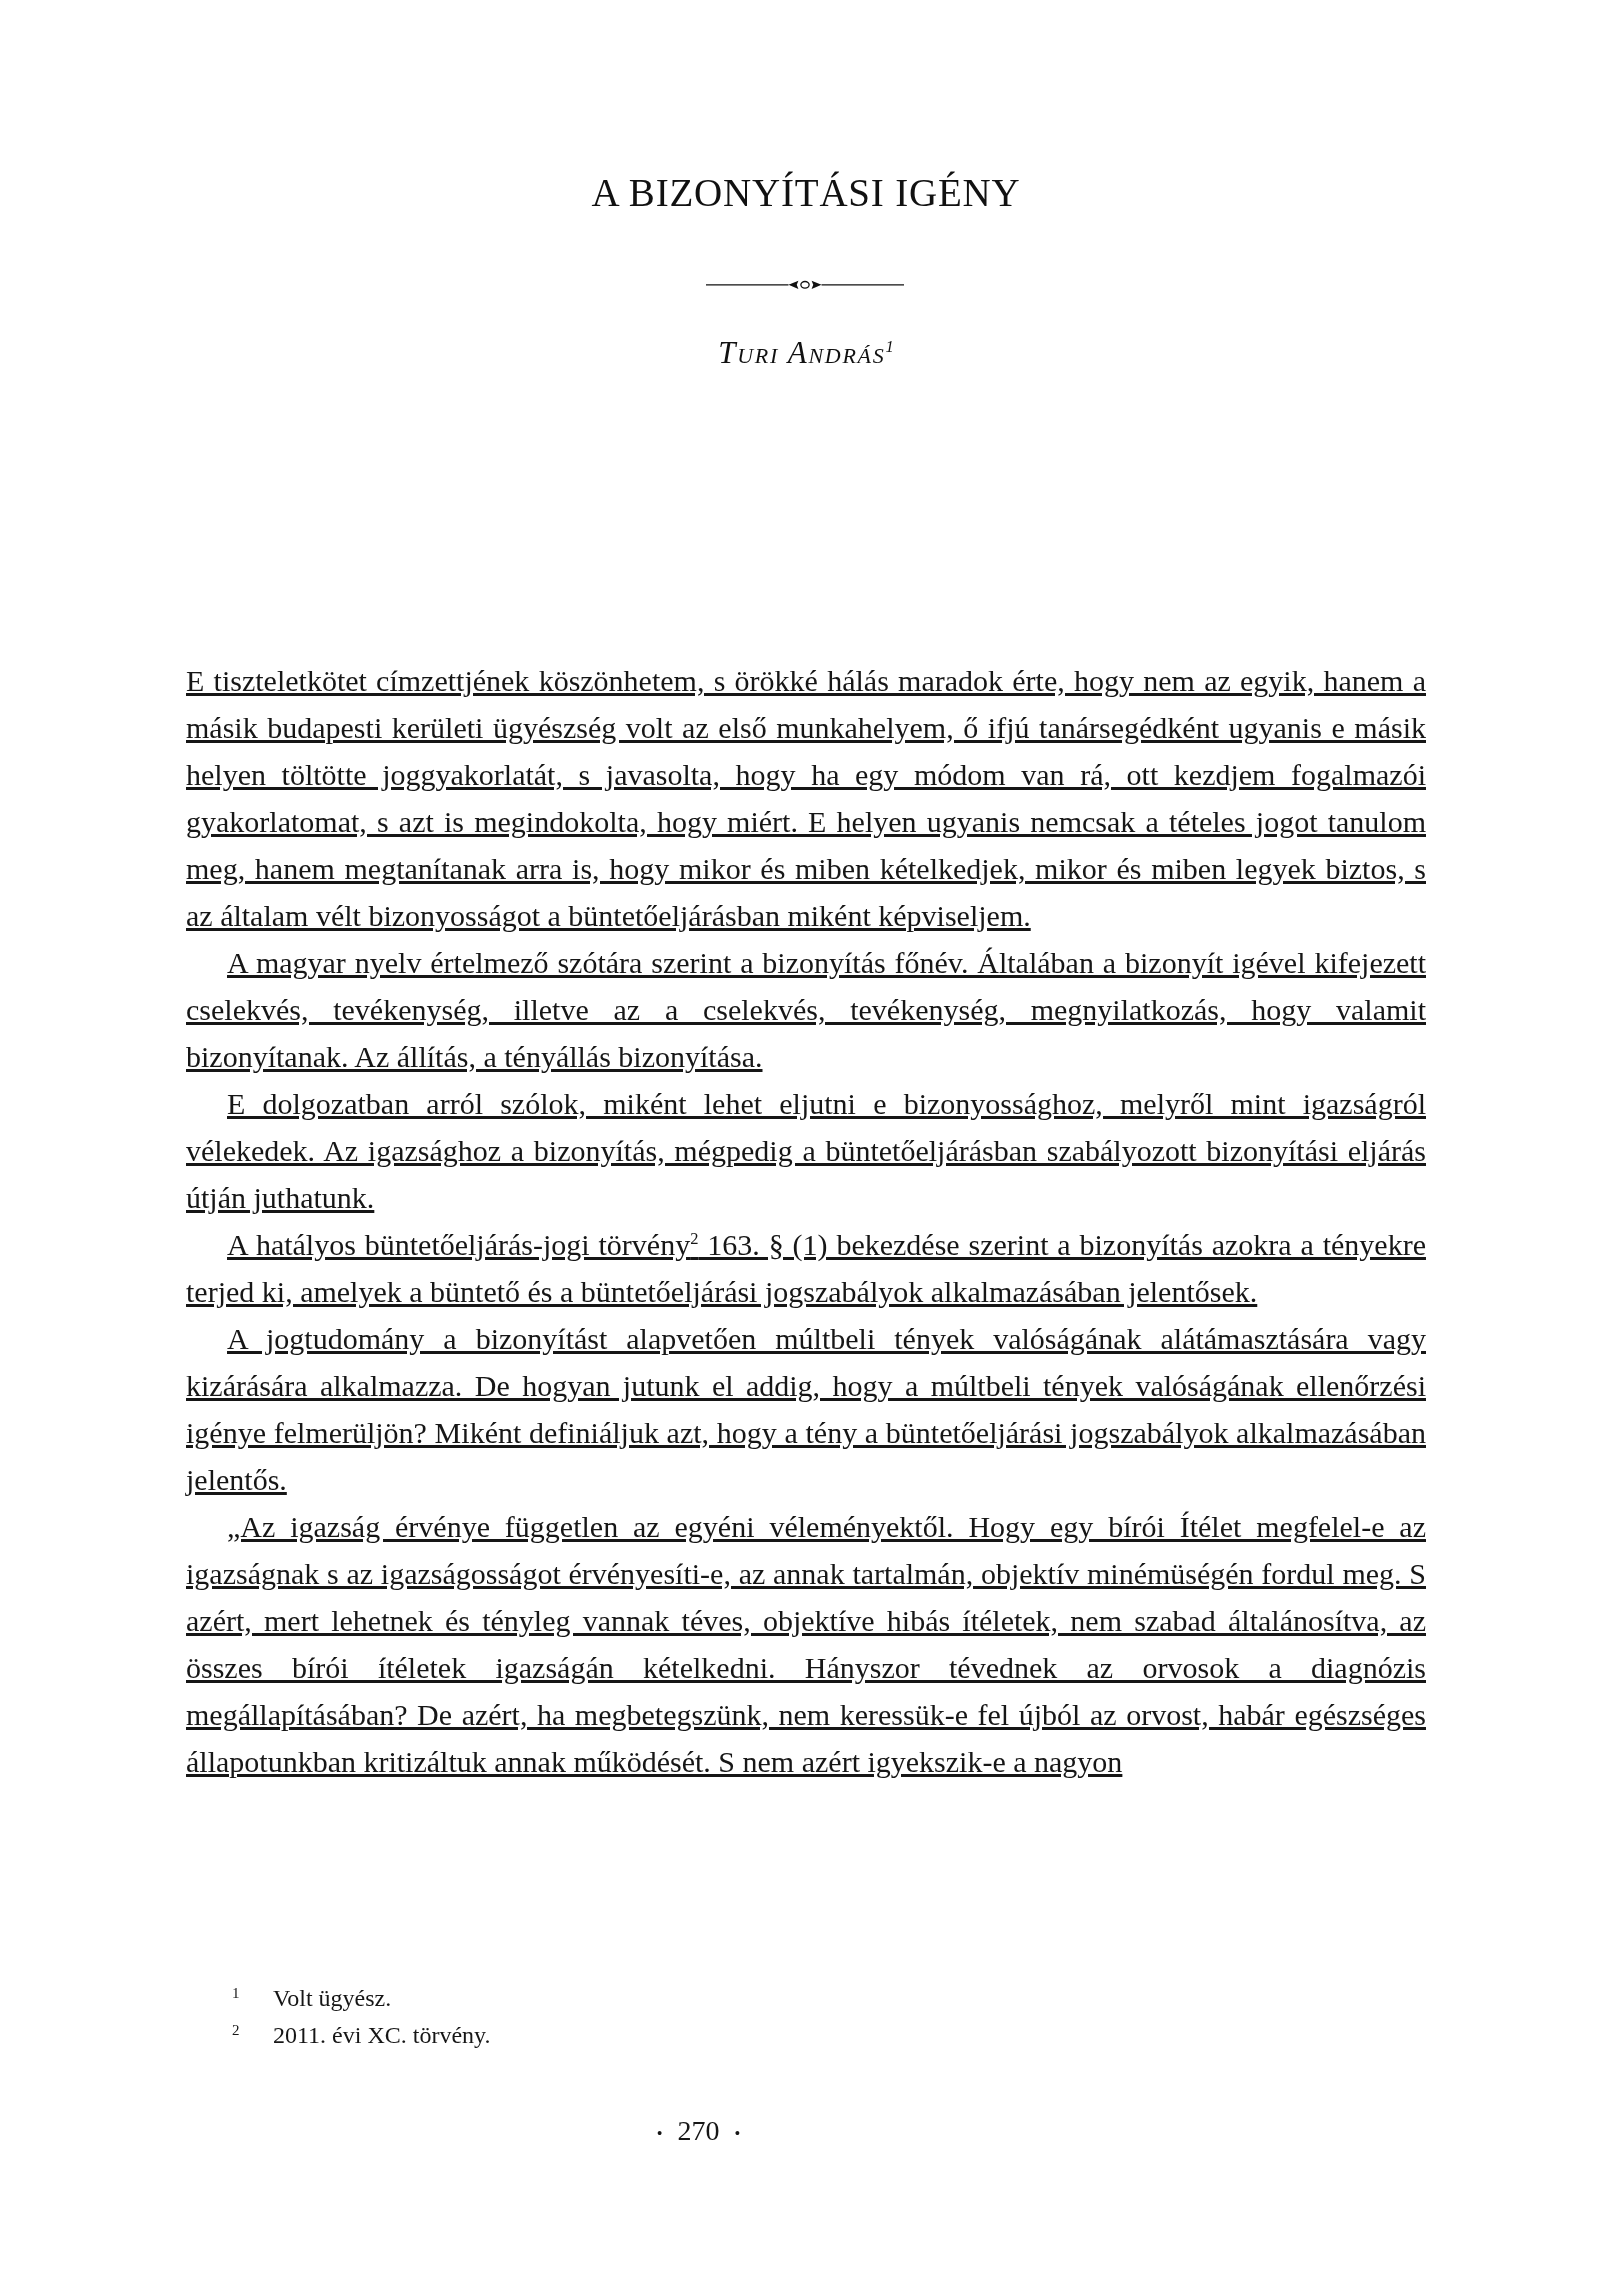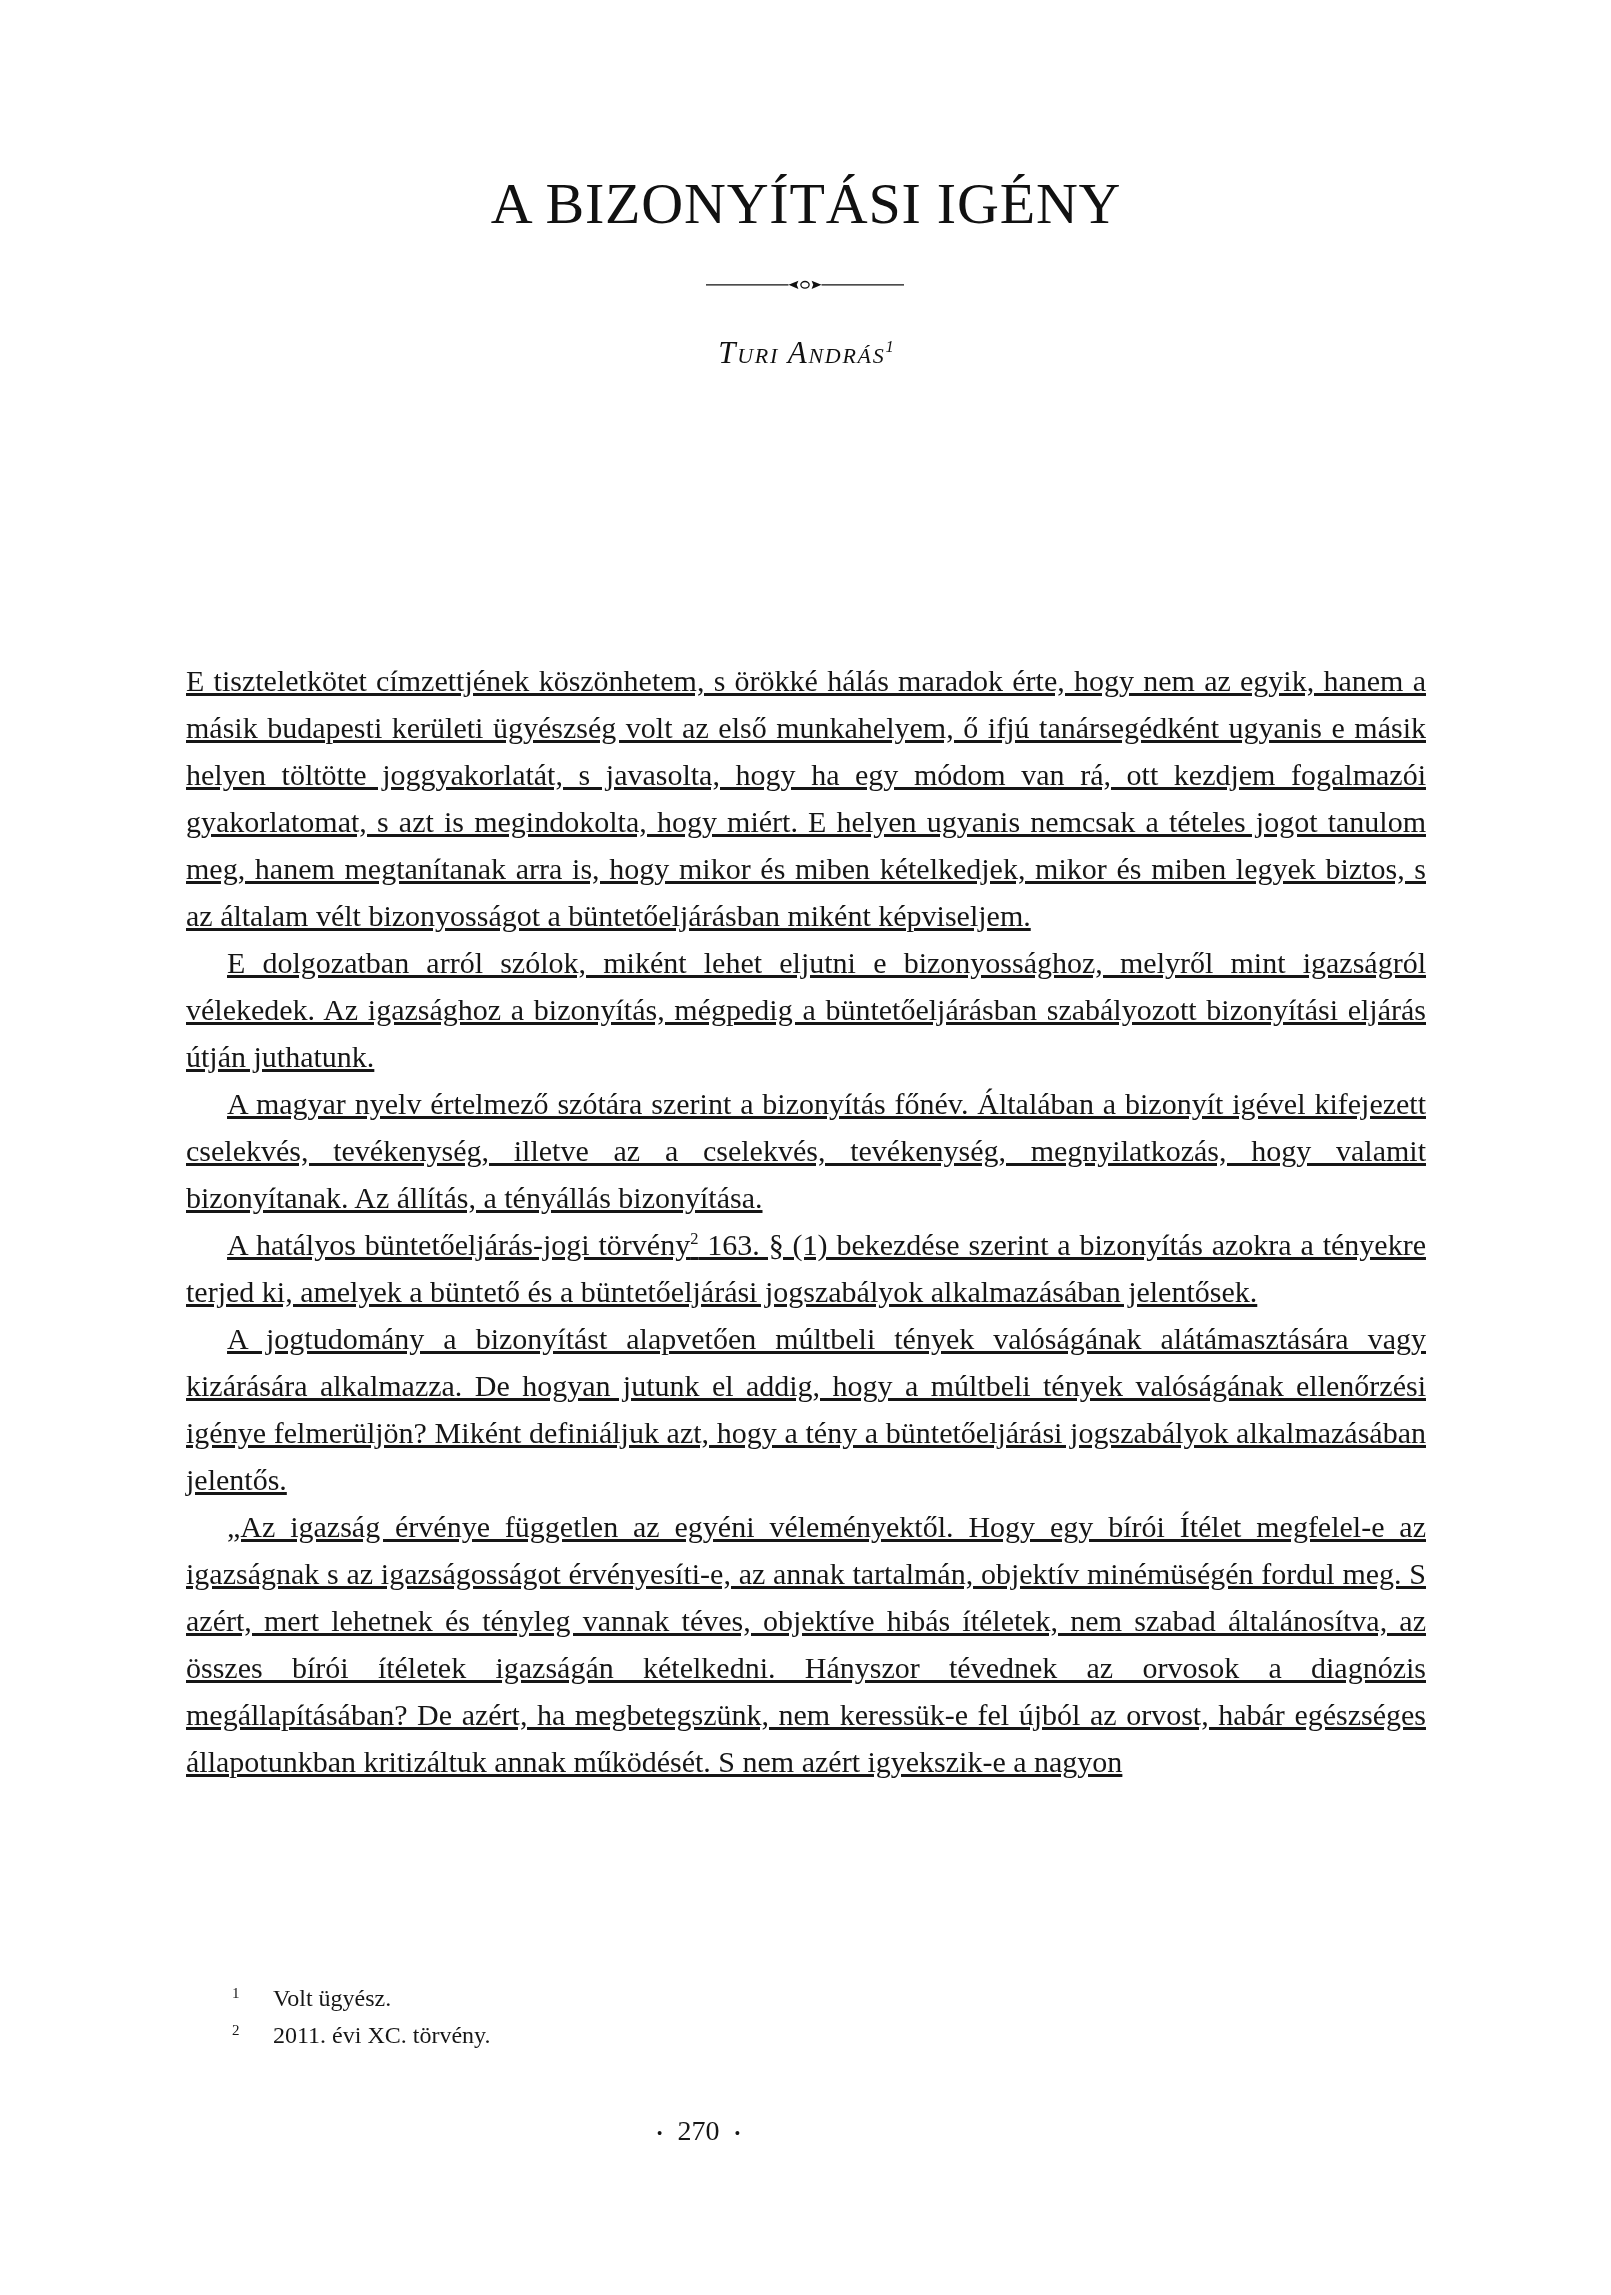--- a/index.html
+++ b/index.html
@@ -1,19 +1,19 @@
 <!DOCTYPE html>
 <html style="font-size:13.2px"><head>
 <meta charset="utf-8">
 <style>
   html, body { margin:0; padding:0; background:#ffffff; }
   body { width:1612px; height:2295px; position:relative; overflow:hidden; color:#1a1a1a;
          font-family:"DejaVu Serif", "Liberation Serif", serif; }
   .title { position:absolute; top:170px; left:0; width:1612px; text-align:center;
-           font-family:"Liberation Serif", serif; font-size:58px; letter-spacing:0.8px; color:#111; }
+           font-family:"Liberation Serif", serif; font-size:39px; letter-spacing:0.8px; color:#111; }
   .ornament { position:absolute; top:279px; left:706px; width:198px; height:11.6px; }
   .author { position:absolute; top:335px; left:0; width:1612px; text-align:center;
             font-family:"Liberation Serif", serif; font-size:31px; font-variant:small-caps; letter-spacing:1.7px; color:#111;font-style:italic; }
   .author sup { font-size:16.5px; letter-spacing:0; vertical-align:super; }
   .body { position:absolute; top:657px; left:186px; width:1240px;
           font-family:"Liberation Serif", serif; font-size:30px; line-height:47px; text-align:justify; color:#161616; }
   .body p { margin:0; text-indent:41px; hyphens:manual;text-decoration:underline; }
   .body p.first { text-indent:0; }
   .body sup { font-size:16.5px; line-height:0; }
   .footnotes { position:absolute; top:1980px; left:232px; width:1158px;
@@ -34,22 +34,22 @@
   <path d="M100 7 L112 2 L110 7 L112 12 Z" fill="#111"></path>
   <ellipse cx="120" cy="7" rx="5" ry="4" fill="none" stroke="#111" stroke-width="1.6"></ellipse>
   <path d="M140 7 L128 2 L130 7 L128 12 Z" fill="#111"></path>
   <line x1="140" y1="7" x2="240" y2="7" stroke="#111" stroke-width="1.6"></line>
 </svg>
 
 <div class="author"><span>Turi András</span><sup>1</sup></div>
 
 <div class="body">
   <p class="first">E tiszteletkötet címzettjének köszönhetem, s örökké hálás maradok érte, hogy nem az egyik, hanem a másik budapesti kerületi ügyészség volt az első munkahelyem, ő ifjú tanársegédként ugyanis e másik helyen töltötte joggyakorlatát, s javasolta, hogy ha egy módom van rá, ott kezdjem fogalmazói gyakorlatomat, s azt is megindokolta, hogy miért. E helyen ugyanis nemcsak a tételes jogot tanulom meg, hanem megtanítanak arra is, hogy mikor és miben kételkedjek, mikor és miben legyek biztos, s az általam vélt bizonyosságot a büntetőeljárásban miként képviseljem.</p>
+  <p>A magyar nyelv értelmező szótára szerint a bizonyítás főnév. Általában a bizonyít igével kifejezett cselekvés, tevékenység, illetve az a cselekvés, tevékenység, megnyilatkozás, hogy valamit bizonyítanak. Az állítás, a tényállás bizonyítása.</p>
   <p>E dolgozatban arról szólok, miként lehet eljutni e bizonyossághoz, melyről mint igazságról vélekedek. Az igazsághoz a bizonyítás, mégpedig a büntetőeljárásban szabályozott bizonyítási eljárás útján juthatunk.</p>
-  <p>A magyar nyelv értelmező szótára szerint a bizonyítás főnév. Általában a bizonyít igével kifejezett cselekvés, tevékenység, illetve az a cselekvés, tevékenység, megnyilatkozás, hogy valamit bizonyítanak. Az állítás, a tényállás bizonyítása.</p>
   <p><span>A hatályos büntetőeljárás-jogi törvény</span><sup>2</sup><span> 163. § (1) bekezdése szerint a bizonyítás azokra a tényekre terjed ki, amelyek a büntető és a büntetőeljárási jogszabályok alkalmazásában jelentősek.</span></p>
   <p>A jogtudomány a bizonyítást alapvetően múltbeli tények valóságának alátámasztására vagy kizárására alkalmazza. De hogyan jutunk el addig, hogy a múltbeli tények valóságának ellenőrzési igénye felmerüljön? Miként definiáljuk azt, hogy a tény a büntetőeljárási jogszabályok alkalmazásában jelentős.</p>
   <p>„Az igazság érvénye független az egyéni véleményektől. Hogy egy bírói Ítélet megfelel-e az igazságnak s az igazságosságot érvényesíti-e, az annak tartalmán, objektív minémüségén fordul meg. S azért, mert lehetnek és tényleg vannak téves, objektíve hibás ítéletek, nem szabad általánosítva, az összes bírói ítéletek igazságán kételkedni. Hányszor tévednek az orvosok a diagnózis megállapításában? De azért, ha megbetegszünk, nem keressük-e fel újból az orvost, habár egészséges állapotunkban kritizáltuk annak működését. S nem azért igyekszik-e a nagyon</p>
 </div>
 
 <div class="footnotes">
   <div class="fn"><span class="num">1</span><span>Volt ügyész.</span></div>
   <div class="fn"><span class="num">2</span><span>2011. évi XC. törvény.</span></div>
 </div>
 

